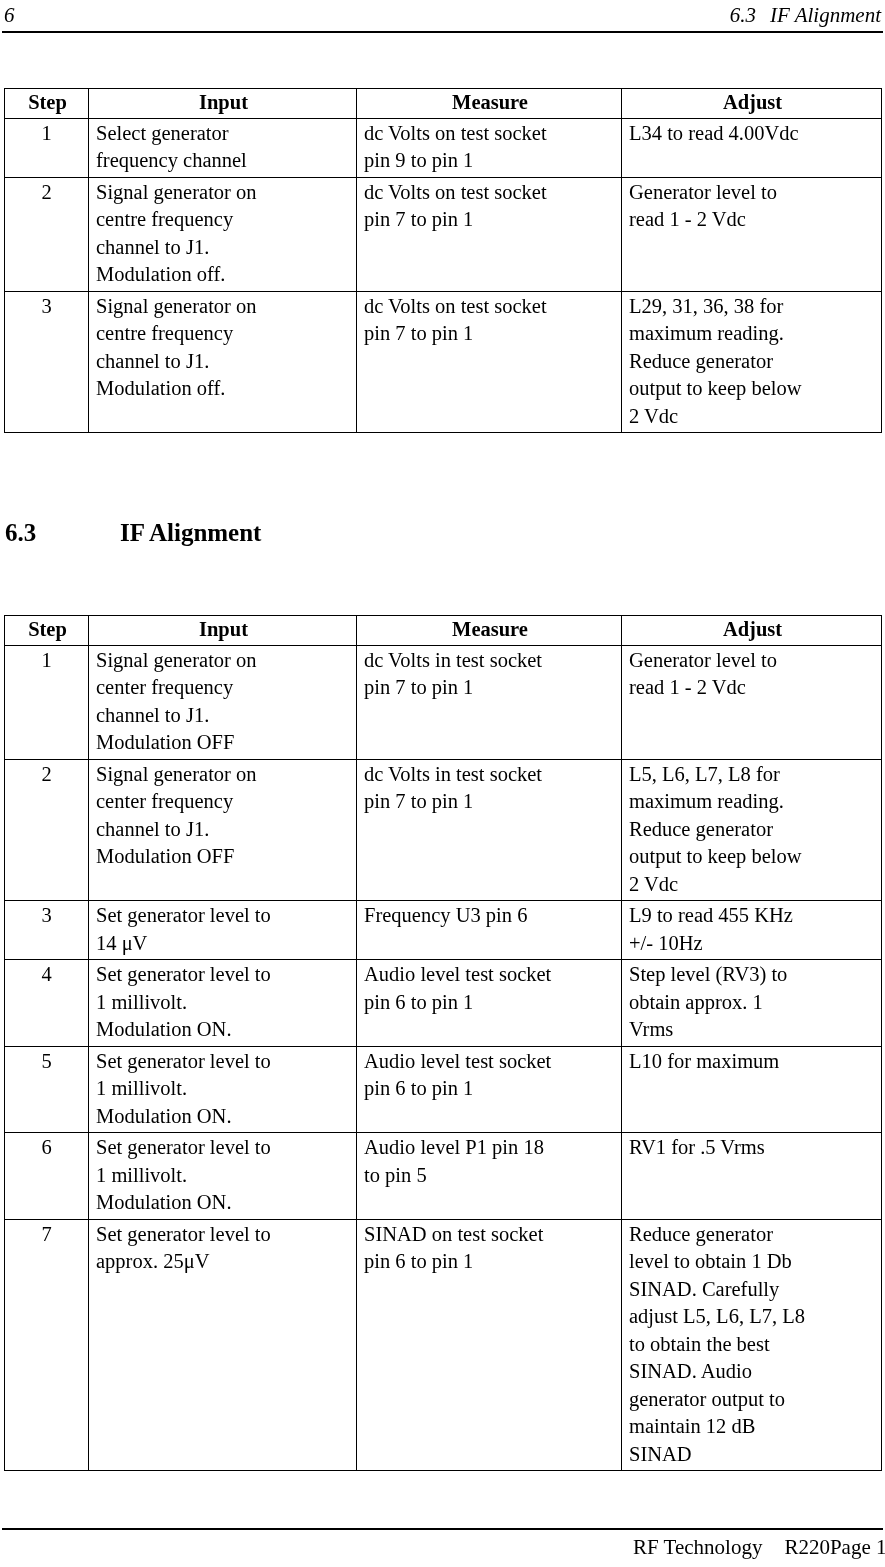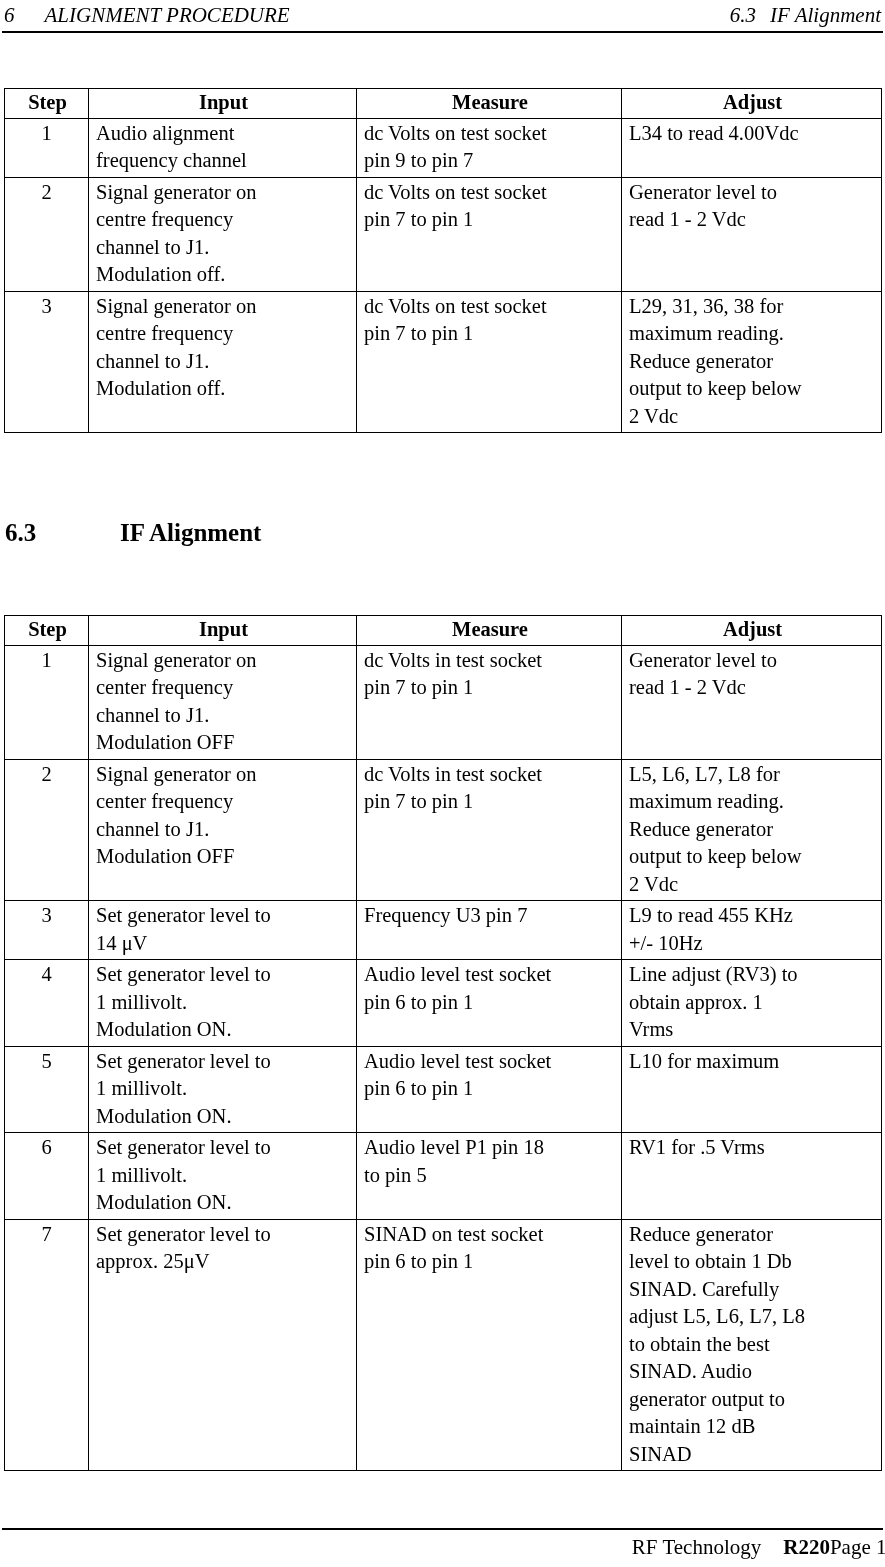--- a/index.html
+++ b/index.html
@@ -121,29 +121,28 @@
     top: 1534px;
     width: 877px;
     display: flex;
     align-items: baseline;
     justify-content: flex-end;
     font-size: 21px;
     line-height: 27px;
     white-space: nowrap;
   }
   .footer-left { display: flex; align-items: baseline; }
-  .footer-product { margin-left: 22px; font-weight: bold; }
+  .footer-product { margin-left: 22px; }
 </style>
 </head>
 <body>
 
 <div class="page-header">
   <div class="header-left">
     <span class="header-chapter-num">6</span>
-    <span>ALIGNMENT PROCEDURE</span>
   </div>
   <div class="header-right">
     <span class="header-sec-num">6.3</span>
     <span>IF Alignment</span>
   </div>
 </div>
 <div class="header-rule"></div>
 
 <table class="align-table" id="table-alignment">
   <colgroup>
@@ -157,26 +156,26 @@
       <th>Step</th>
       <th>Input</th>
       <th>Measure</th>
       <th>Adjust</th>
     </tr>
   </thead>
   <tbody>
     <tr>
       <td class="step-cell">1</td>
       <td>
-        <span class="cell-line">Audio alignment</span>
+        <span class="cell-line">Select generator</span>
         <span class="cell-line">frequency channel</span>
       </td>
       <td>
         <span class="cell-line">dc Volts on test socket</span>
-        <span class="cell-line">pin 9 to pin 7</span>
+        <span class="cell-line">pin 9 to pin 1</span>
       </td>
       <td>
         <span class="cell-line">L34 to read 4.00Vdc</span>
       </td>
     </tr>
     <tr>
       <td class="step-cell">2</td>
       <td>
         <span class="cell-line">Signal generator on</span>
         <span class="cell-line">centre frequency</span>
@@ -276,41 +275,41 @@
       </td>
     </tr>
 
     <tr>
       <td class="step-cell">3</td>
       <td>
         <span class="cell-line">Set generator level to</span>
         <span class="cell-line">14 μV</span>
       </td>
       <td>
-        <span class="cell-line">Frequency U3 pin 7</span>
+        <span class="cell-line">Frequency U3 pin 6</span>
       </td>
       <td>
         <span class="cell-line">L9 to read 455 KHz</span>
         <span class="cell-line">+/- 10Hz</span>
       </td>
     </tr>
 
     <tr>
       <td class="step-cell">4</td>
       <td>
         <span class="cell-line">Set generator level to</span>
         <span class="cell-line">1 millivolt.</span>
         <span class="cell-line">Modulation ON.</span>
       </td>
       <td>
         <span class="cell-line">Audio level test socket</span>
         <span class="cell-line">pin 6 to pin 1</span>
       </td>
       <td>
-        <span class="cell-line">Line adjust (RV3) to</span>
+        <span class="cell-line">Step level (RV3) to</span>
         <span class="cell-line">obtain approx. 1</span>
         <span class="cell-line">Vrms</span>
       </td>
     </tr>
 
     <tr>
       <td class="step-cell">5</td>
       <td>
         <span class="cell-line">Set generator level to</span>
         <span class="cell-line">1 millivolt.</span>

